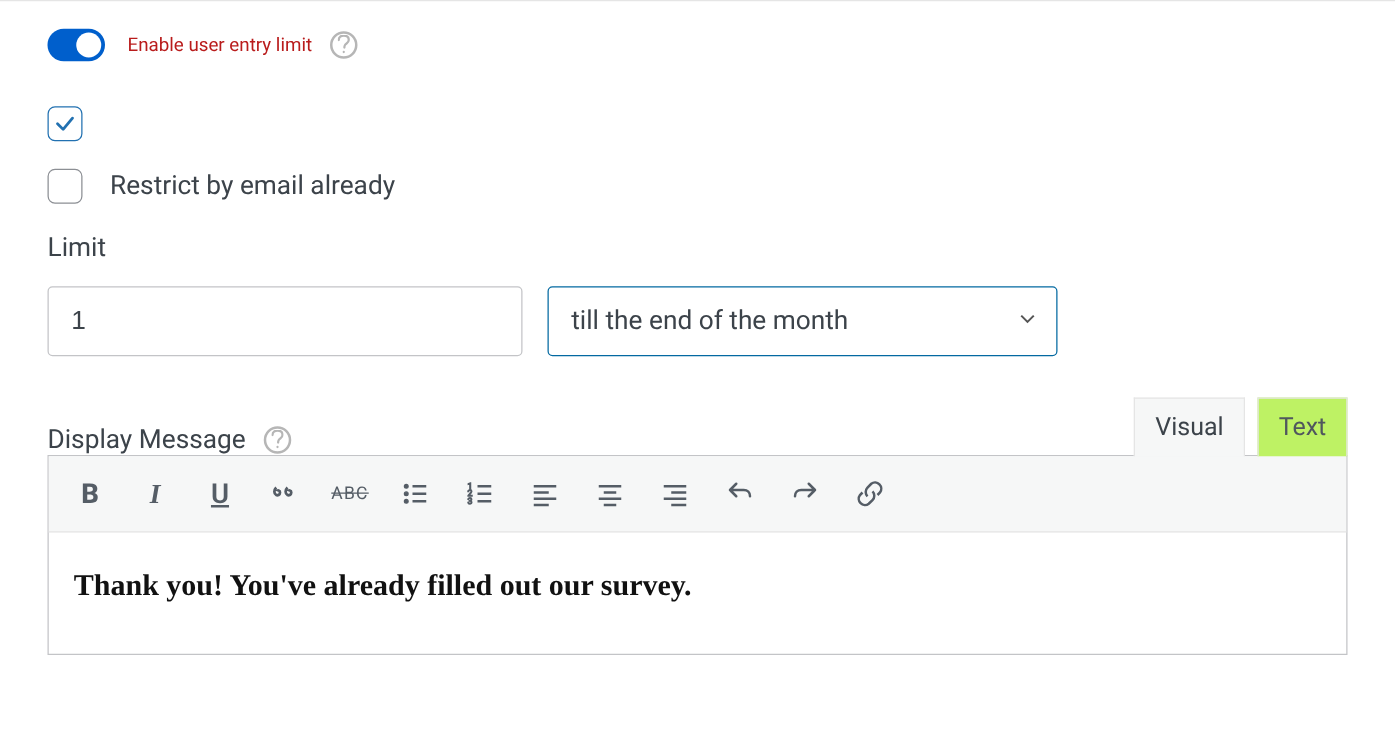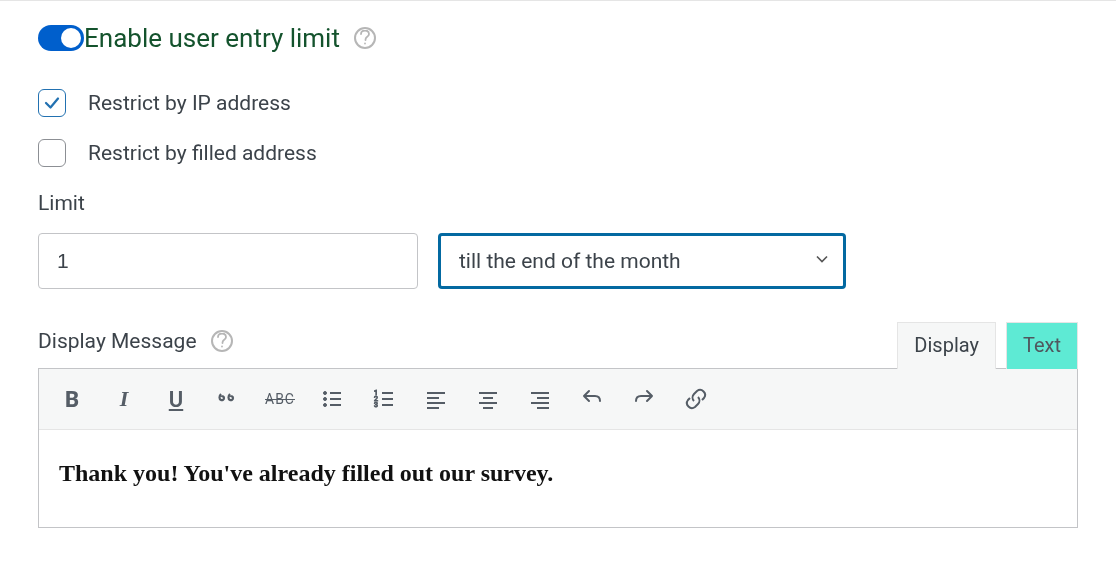--- a/index.html
+++ b/index.html
@@ -14,21 +14,21 @@
   .frame {
     width: 1116px;
     height: 584px;
     padding: 20px 38px 0 38px;
     border-top: 1px solid #e5e5e5;
   }
 
   
   .row { display: flex; align-items: center; }
   .enable-row { margin-top: 2px; }
-  .enable-row .label { font-size: 26px; color: #14532d; }
+  .enable-row .label { font-size: 15px; color: #b91c1c; margin-left: 18px; }
   .help-icon {
     display: inline-flex; align-items:center; justify-content:center;
     width: 22px; height: 22px; border: 2px solid #b6b6b6; border-radius: 50%;
     margin-left: 14px; color: #b6b6b6; font-size: 14px; font-weight: 600;
     cursor: pointer;
   }
   .help-icon svg { width: 10px; height: 16px; }
 
   
   .toggle {
@@ -57,42 +57,42 @@
   .field-label { font-size: 21px; color: #3c434a; margin-top: 24px; display:flex; align-items:center; }
   .limit-row { display:flex; gap: 20px; margin-top: 18px; }
   .text-input {
     width: 380px; height: 56px; border: 1px solid #c3c4c7; border-radius: 4px;
     padding: 0 18px; font-size: 21px; color: #3c434a; background:#fff;
   }
   .select-wrap {
     position: relative; width: 408px; height: 56px;
   }
   .select-input {
-    width: 100%; height: 100%; border: 3px solid #0369a1; border-radius: 4px;
+    width: 100%; height: 100%; border: 1px solid #0369a1; border-radius: 4px;
     padding: 0 48px 0 18px; font-size: 21px; color: #3c434a; background:#fff;
     display:flex; align-items:center; cursor:pointer;
   }
   .select-chevron {
     position: absolute; right: 14px; top: 50%; transform: translateY(-50%);
     pointer-events: none; color: #555;
   }
   .select-chevron svg { width: 20px; height: 20px; }
 
   
   .msg-section { margin-top: 40px; }
   .tabs-row { display:flex; justify-content: flex-end; gap: 10px; margin-top: -8px; }
   .tab {
-    padding: 10px 16px 12px; font-size: 20px; color: #50575e; background: #5eead4;
+    padding: 10px 16px 12px; font-size: 20px; color: #50575e; background: #bef264;
     border: 1px solid #e5e5e5; border-bottom: none; cursor: pointer;
     position: relative; top: 1px;
   }
   .tab.active { background: #f6f7f7; color: #3c434a; }
 
   .msg-header {
-    display:flex; justify-content: space-between; align-items: flex-start;
+    display:flex; justify-content: space-between; align-items: flex-end;
   }
   .msg-header .field-label { margin-top: 0; }
 
   
   .editor {
     border: 1px solid #c3c4c7; margin-top: 0;
   }
   .toolbar {
     background: #f6f7f7; border-bottom: 1px solid #e5e5e5;
     padding: 10px 8px;
@@ -129,26 +129,25 @@
         </svg>
     </span>
   </div>
 
   <div class="row check-row">
     <div class="checkbox checked" role="checkbox" aria-checked="true">
       <svg viewBox="0 0 24 24">
           <path d="M4 12 L10 18 L20 6" stroke-linecap="round" stroke-linejoin="round"></path>
         </svg>
     </div>
-    <span class="check-label">Restrict by IP address</span>
   </div>
 
   <div class="row check-row">
     <div class="checkbox" role="checkbox" aria-checked="false"></div>
-    <span class="check-label">Restrict by filled address</span>
+    <span class="check-label">Restrict by email already</span>
   </div>
 
   <div class="field-label">Limit</div>
   <div class="limit-row">
     <input class="text-input" type="text" value="1" style="">
     <div class="select-wrap">
       <div class="select-input">till the end of the month</div>
       <span class="select-chevron">
         <svg viewBox="0 0 24 24">
             <path d="M6 9 L12 15 L18 9" fill="none" stroke="#555" stroke-width="2"></path>
@@ -161,21 +160,21 @@
     <div class="msg-header">
       <div class="field-label">
         <span>Display Message</span>
         <span class="help-icon" style="margin-left:14px">
           <svg viewBox="0 0 10 16">
               <path d="M1 4 C1 1.5 3 0.5 5 0.5 C7.5 0.5 9 2 9 4 C9 6 7 6.5 6 8 C5.5 8.8 5.5 10 5.5 10 M5 13.5 L5 13.6" stroke="#b6b6b6" stroke-width="1.8" fill="none" stroke-linecap="round"></path>
             </svg>
         </span>
       </div>
       <div class="tabs-row">
-        <div class="tab active">Display</div>
+        <div class="tab active">Visual</div>
         <div class="tab">Text</div>
       </div>
     </div>
 
     <div class="editor">
       <div class="toolbar">
         <span class="tbtn">
             <span class="glyph" style="font-weight:800">B</span>
           </span>
         <span class="tbtn">

